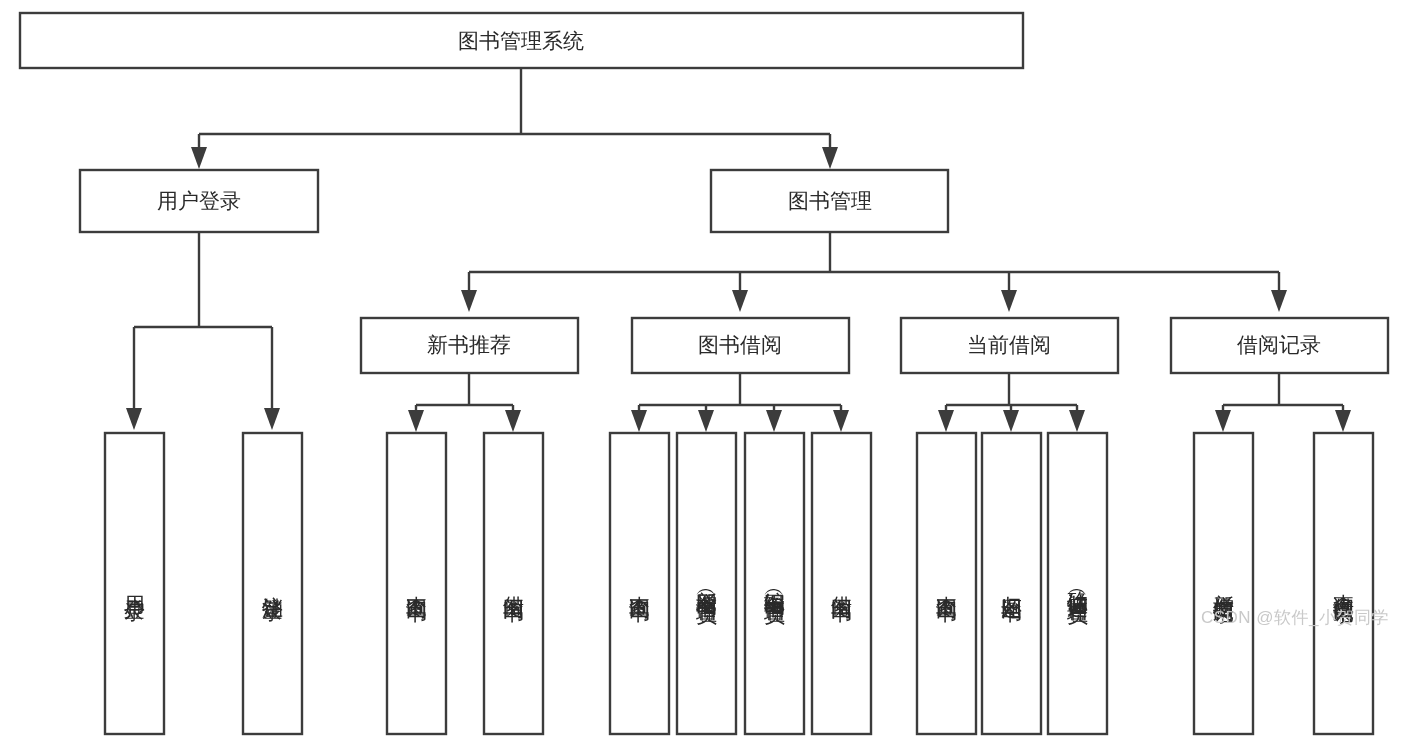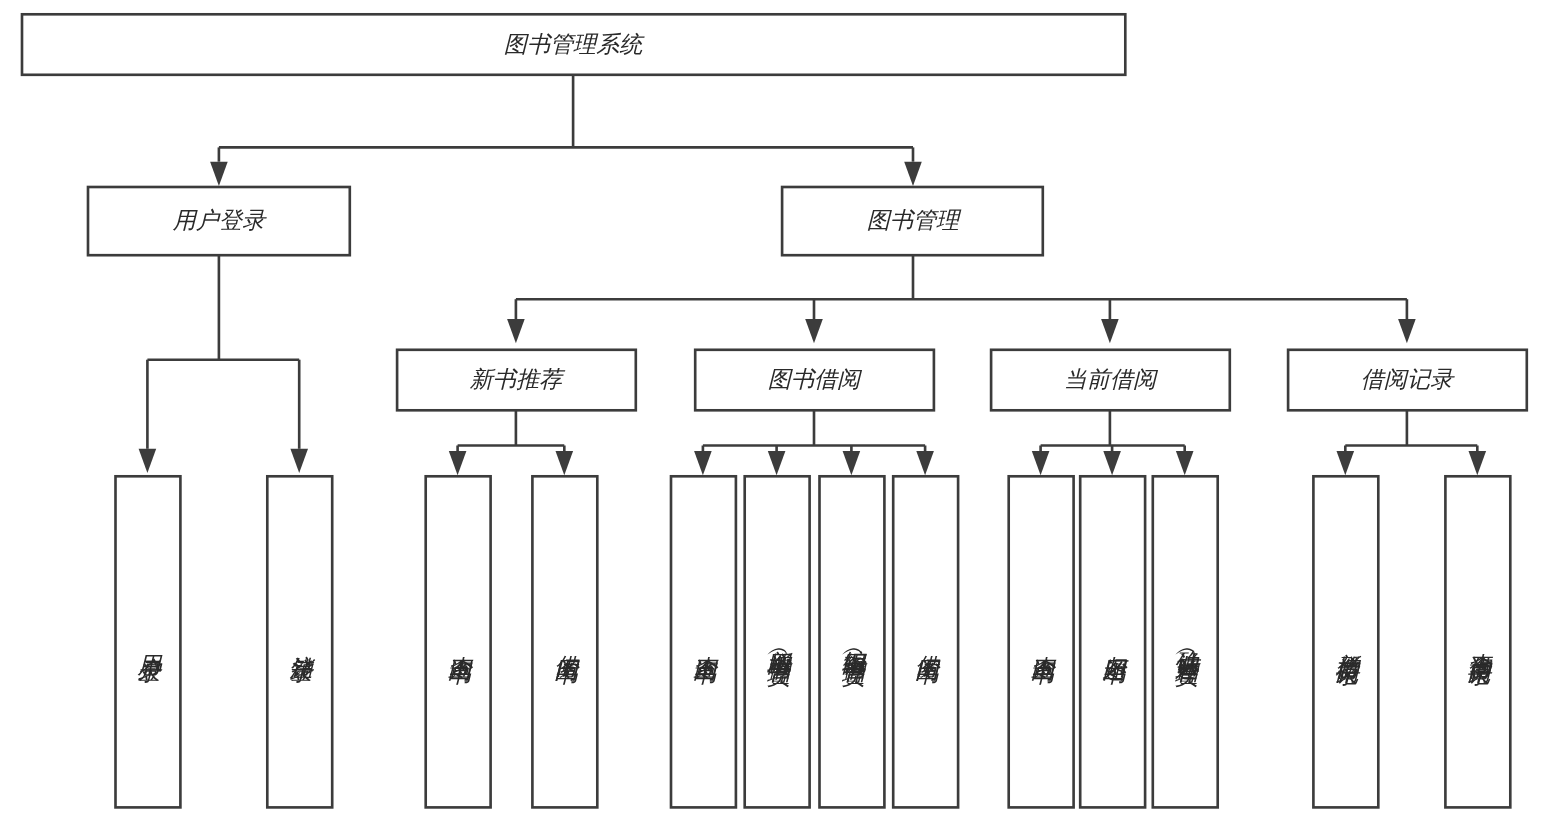--- a/index.html
+++ b/index.html
@@ -14,21 +14,20 @@
     font-family: "Liberation Sans", "DejaVu Sans", sans-serif;
     overflow: hidden;
     position: relative;
   }
   #diagram-root {
     position: absolute;
     left: 0;
     top: 0;
     width: 1405px;
     height: 635px;
-    font-style: italic;
   }
   svg.diagram {
     display: block;
     width: 1405px;
     height: 747px;
   }
   .node-box {
     fill: #ffffff;
     stroke: #3c3c3c;
     stroke-width: 2.4;
@@ -240,13 +239,14 @@
       <text class="node-label-v" x="1224" y="583">新增借阅记录</text>
     </g>
 
     <g>
       <rect class="node-box" x="1314" y="433" width="59" height="301"></rect>
       <text class="node-label-v" x="1344" y="583">查询借阅记录</text>
     </g>
 
   </svg>
 
+  <div class="watermark">CSDN @软件_小贺同学</div>
 </div>
 
 </body></html>

